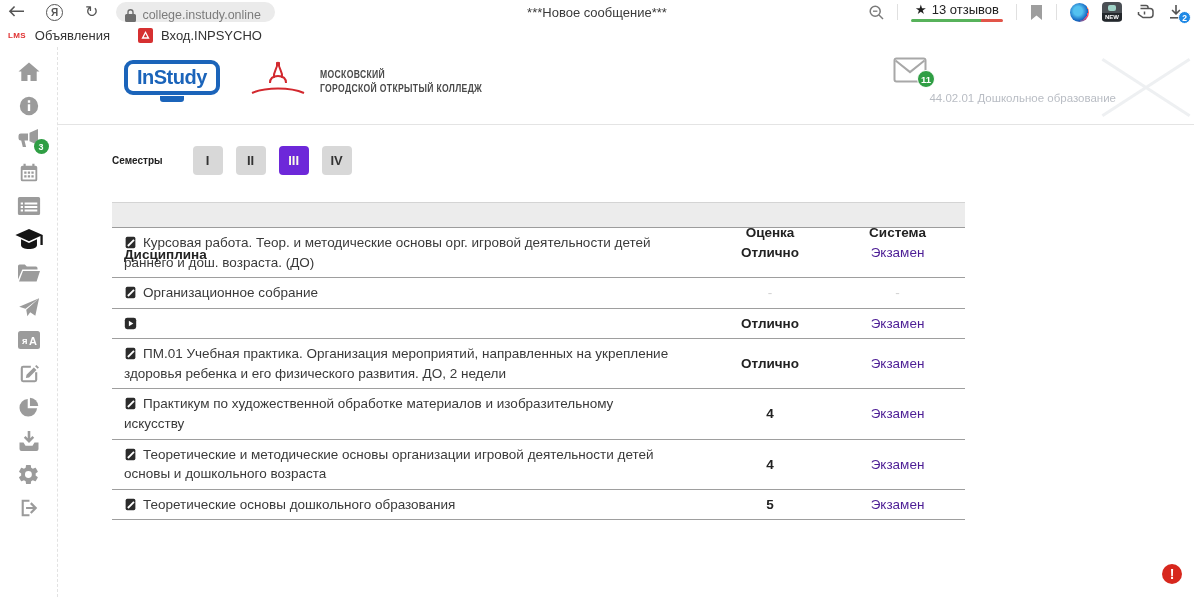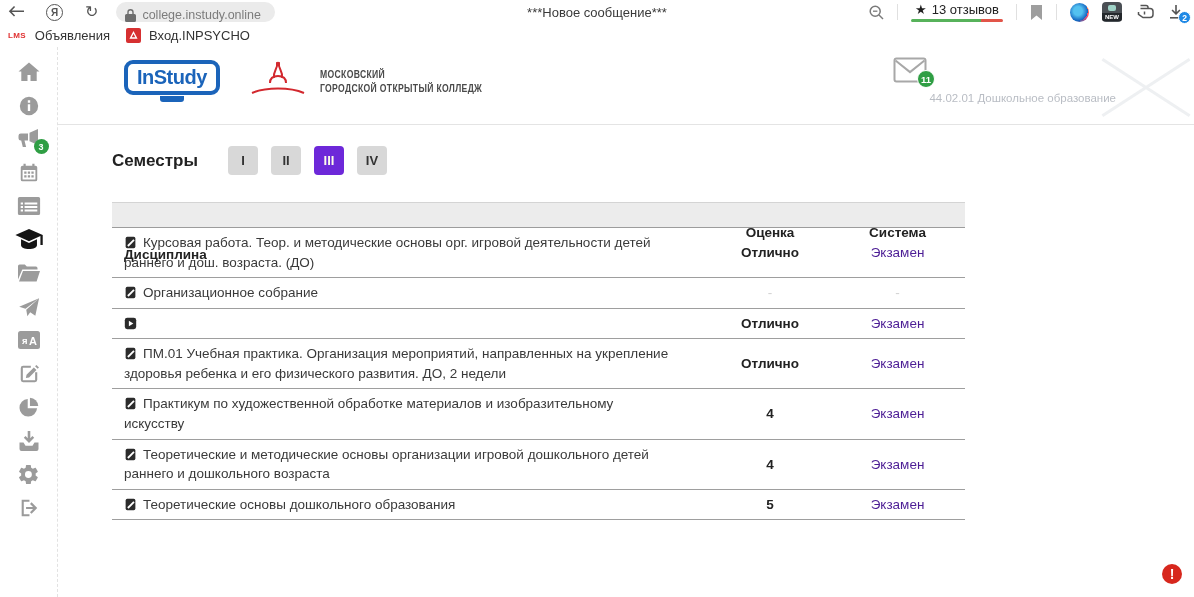--- a/index.html
+++ b/index.html
@@ -31,21 +31,21 @@
     background: radial-gradient(circle at 42% 42%, #53c1f0 0 28%, #1565c0 62%, rgba(0,0,0,0) 63%),
                 conic-gradient(#ff9800, #ff4d6a 30%, #1565c0 55%, #00bcd4 80%, #ff9800);
   }
   .ext-new { width:20px; height:20px; background:#4a4f54; border-radius:4px; position:relative; overflow:hidden; }
   .ext-new .dot { position:absolute; top:3px; left:6px; width:8px; height:6px; background:#9fd3c7; border-radius:2px; }
   .ext-new .tag { position:absolute; bottom:1px; left:0; right:0; text-align:center; font-size:6px; font-weight:bold; color:#fff; background:#23272b; line-height:8px; }
   .dl-wrap { position:relative; }
   .badge-blue { position:absolute; right:-7px; bottom:-4px; width:13px; height:13px; background:#1e88e5; color:#fff; font-size:8.5px; font-weight:bold; border-radius:50%; display:flex; align-items:center; justify-content:center; border:1.5px solid #fff; }
 
   
-  .bookmarks { height:23px; display:flex; align-items:center; gap:16px; padding-left:7px; background:#fff; }
+  .bookmarks { height:23px; display:flex; align-items:center; gap:28px; padding-left:7px; background:#fff; }
   .bm-item { display:flex; align-items:center; gap:8px; font-size:13px; color:#333; }
   .bm-lms { font-size:8px; font-weight:bold; color:#e03131; letter-spacing:.3px; border:1px solid rgba(224,49,49,.0); }
   .bm-emblem { width:15px; height:15px; background:#d63031; border-radius:2px; display:flex; align-items:center; justify-content:center; }
   .bm-emblem svg { width:9px; height:9px; }
 
   
   .app { display:flex; height:550px; }
   .sidebar { width:58px; border-right:1px dashed #e2e2e2; padding-top:12px; display:flex; flex-direction:column; align-items:center; }
   .sb-item { width:30px; height:26px; margin-bottom:7.5px; display:flex; align-items:center; justify-content:center; position:relative; cursor:default; }
   .sb-item svg { fill:#9b9b9b; }
@@ -65,21 +65,21 @@
   .mail-wrap { position:absolute; left:835px; top:10px; }
   .mail-badge { position:absolute; right:-8px; bottom:-5px; width:18px; height:18px; background:#2f9e44; border:1.5px solid #fff; color:#fff; border-radius:50%; font-size:9.5px; font-weight:bold; display:flex; align-items:center; justify-content:center; }
   .program-text { position:absolute; right:78px; top:45px; font-size:11.5px; color:#b9bdc4; }
   .deco-x { position:absolute; right:0; top:4px; width:96px; height:70px; }
   .deco-x::before, .deco-x::after { content:""; position:absolute; left:-4px; right:-4px; top:50%; height:3px; background:#eef0f2; }
   .deco-x::before { transform:rotate(33deg); }
   .deco-x::after { transform:rotate(-33deg); }
 
   
   .semesters { display:flex; align-items:center; gap:13px; margin:21px 0 0 54px; }
-  .sem-label { font-size:17px; font-weight:bold; color:#222; margin-right:17px; }
+  .sem-label { font-size:10px; font-weight:bold; color:#222; margin-right:17px; }
   .sem-btn { width:30px; height:29px; border-radius:4px; background:#d8d8d8; color:#333; font-size:13px; font-weight:bold; display:flex; align-items:center; justify-content:center; cursor:default; }
   .sem-btn.active { background:#6d28d9; color:#fbfbe9; }
 
   
   .grades-table { margin:27px 0 0 54px; width:853px; font-size:13.5px; }
   .gt-head { display:grid; grid-template-columns:1fr 120px 135px; background:#ececec; border-top:1px solid #d4d4d4; border-bottom:1px solid #9c9c9c; height:26px; align-items:center; font-weight:bold; color:#222; }
   .gt-head .c1 { padding-left:12px;margin-top:44px; }
   .gt-head .c2, .gt-head .c3 { text-align:center; }
   .gt-row { display:grid; grid-template-columns:1fr 120px 135px; align-items:center; border-bottom:1px solid #9e9e9e; padding:5px 0; min-height:28px; }
   .cell-disc { padding-left:12px; padding-right:34px; color:#3a3a3a; line-height:1.45; }
@@ -342,21 +342,21 @@
                 <path d="m4 11.5 7.5-7.5 1.6 1.6-7.5 7.5z" fill="#fff"></path>
               </svg></span><span>Практикум по художественной обработке материалов и изобразительному искусству</span></span>
         <span class="cell-grade">4</span>
         <span class="cell-system">Экзамен</span>
       </div>
 
       <div class="gt-row">
         <span class="cell-disc"><span class="ric"><svg width="13" height="13" viewBox="0 0 16 16">
                 <rect x="2" y="1" width="12" height="14" rx="2" fill="#2b2b2b"></rect>
                 <path d="m4 11.5 7.5-7.5 1.6 1.6-7.5 7.5z" fill="#fff"></path>
-              </svg></span><span>Теоретические и методические основы организации игровой дошкольного детей раннего и дошкольного возраста</span></span>
+              </svg></span><span>Теоретические и методические основы организации игровой деятельности детей основы и дошкольного возраста</span></span>
         <span class="cell-grade">4</span>
         <span class="cell-system">Экзамен</span>
       </div>
 
       <div class="gt-row">
         <span class="cell-disc"><span class="ric"><svg width="13" height="13" viewBox="0 0 16 16">
                 <rect x="2" y="1" width="12" height="14" rx="2" fill="#2b2b2b"></rect>
                 <path d="m4 11.5 7.5-7.5 1.6 1.6-7.5 7.5z" fill="#fff"></path>
               </svg></span><span>Теоретические основы дошкольного образования</span></span>
         <span class="cell-grade">5</span>

